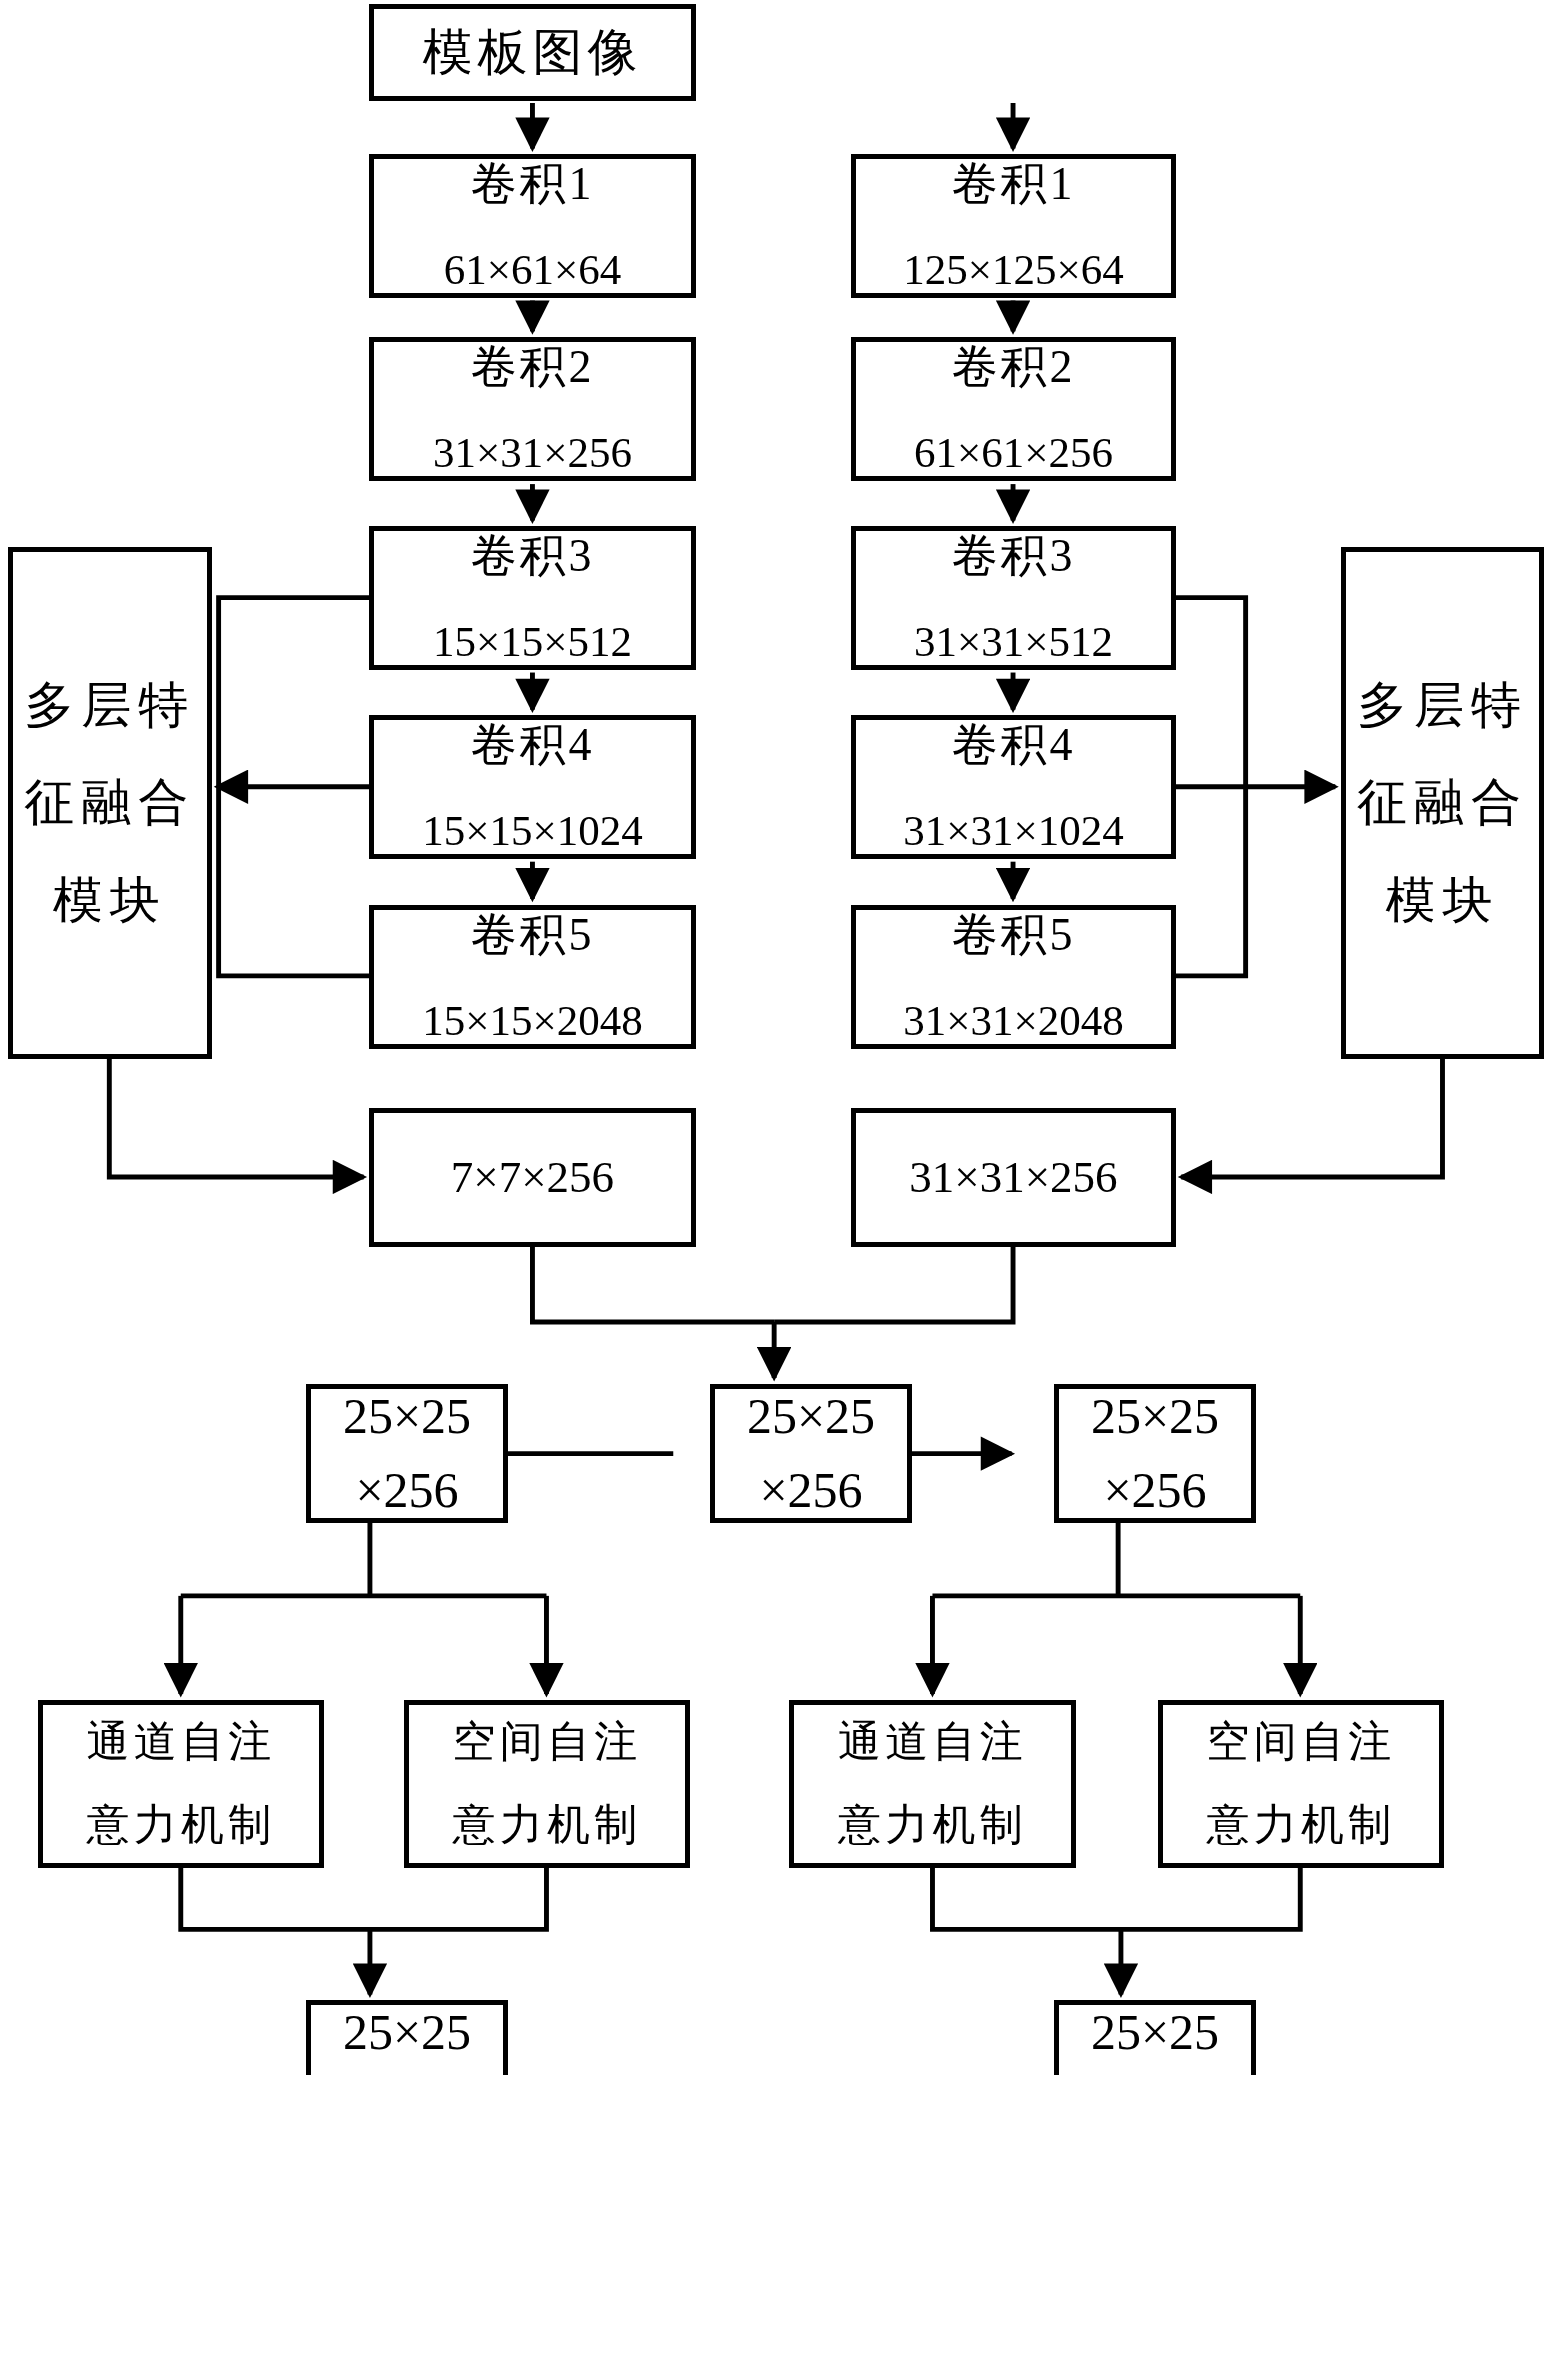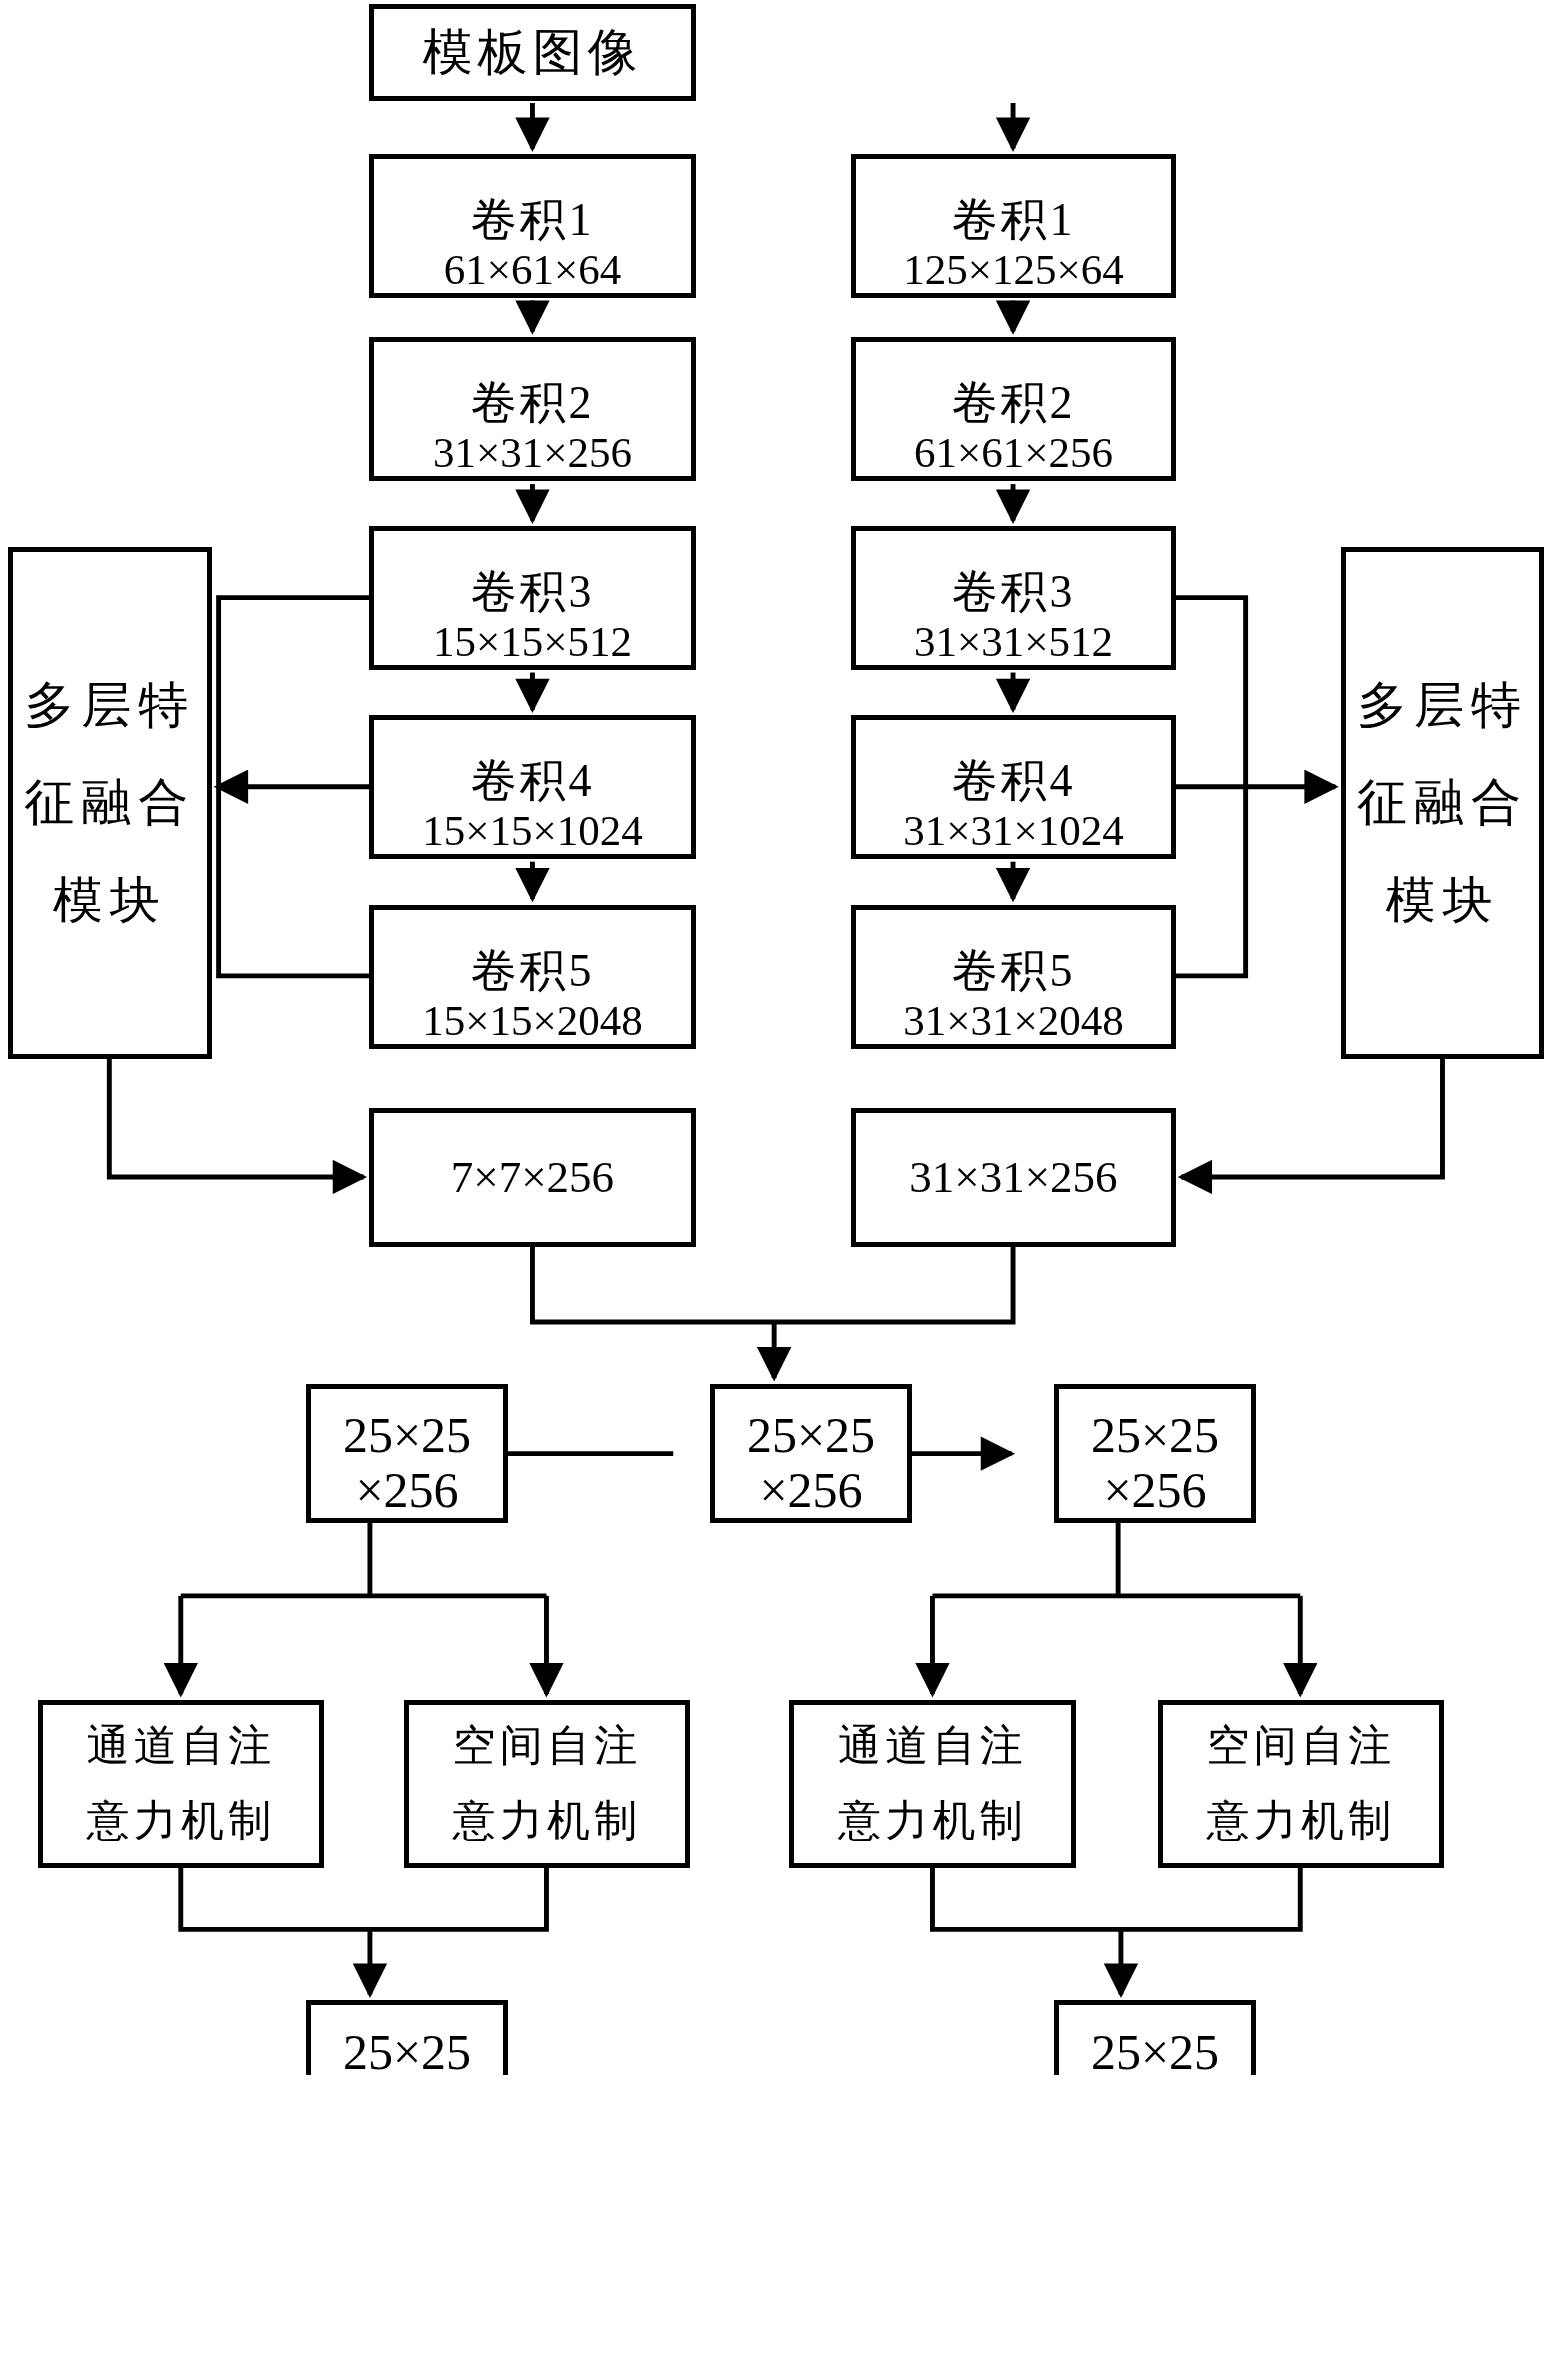--- a/index.html
+++ b/index.html
@@ -12,32 +12,32 @@
   }
   #wires{position:absolute;left:0;top:0;width:1549px;height:2377px;}
   .box{
     position:absolute;
     box-sizing:border-box;
     border:5.6px solid #000;
     background:#fff;
     display:flex;
     flex-direction:column;
     align-items:center;
-    justify-content:flex-end;
+    justify-content:space-between;
     text-align:center;
     line-height:1.1;
   }
   .single{justify-content:center;}
   .inp{font-size:50px;letter-spacing:0.10em;}
   .conv-t{font-size:46px;letter-spacing:0.06em;}
   .conv-d{font-size:43px;}
   .feat{font-size:45px;}
   .fm{font-size:50px;margin-left:37px;}
   .fusion{justify-content:center;font-size:50px;letter-spacing:0.14em;line-height:1.95;}
-  .attn{font-size:43px;letter-spacing:0.10em;line-height:1.74;justify-content:center;}
+  .attn{font-size:43px;letter-spacing:0.10em;line-height:1.74;}
   .res{font-size:46px;letter-spacing:0.10em;line-height:1.5;justify-content:center;}
 </style>
 </head>
 <body>
 
 <div id="stage">
 
   <svg id="wires" viewBox="0 0 2211 3393" xmlns="http://www.w3.org/2000/svg">
     <defs>
       <marker id="ah" viewBox="0 0 10 10" refX="9" refY="5" markerWidth="8" markerHeight="7" orient="auto">

